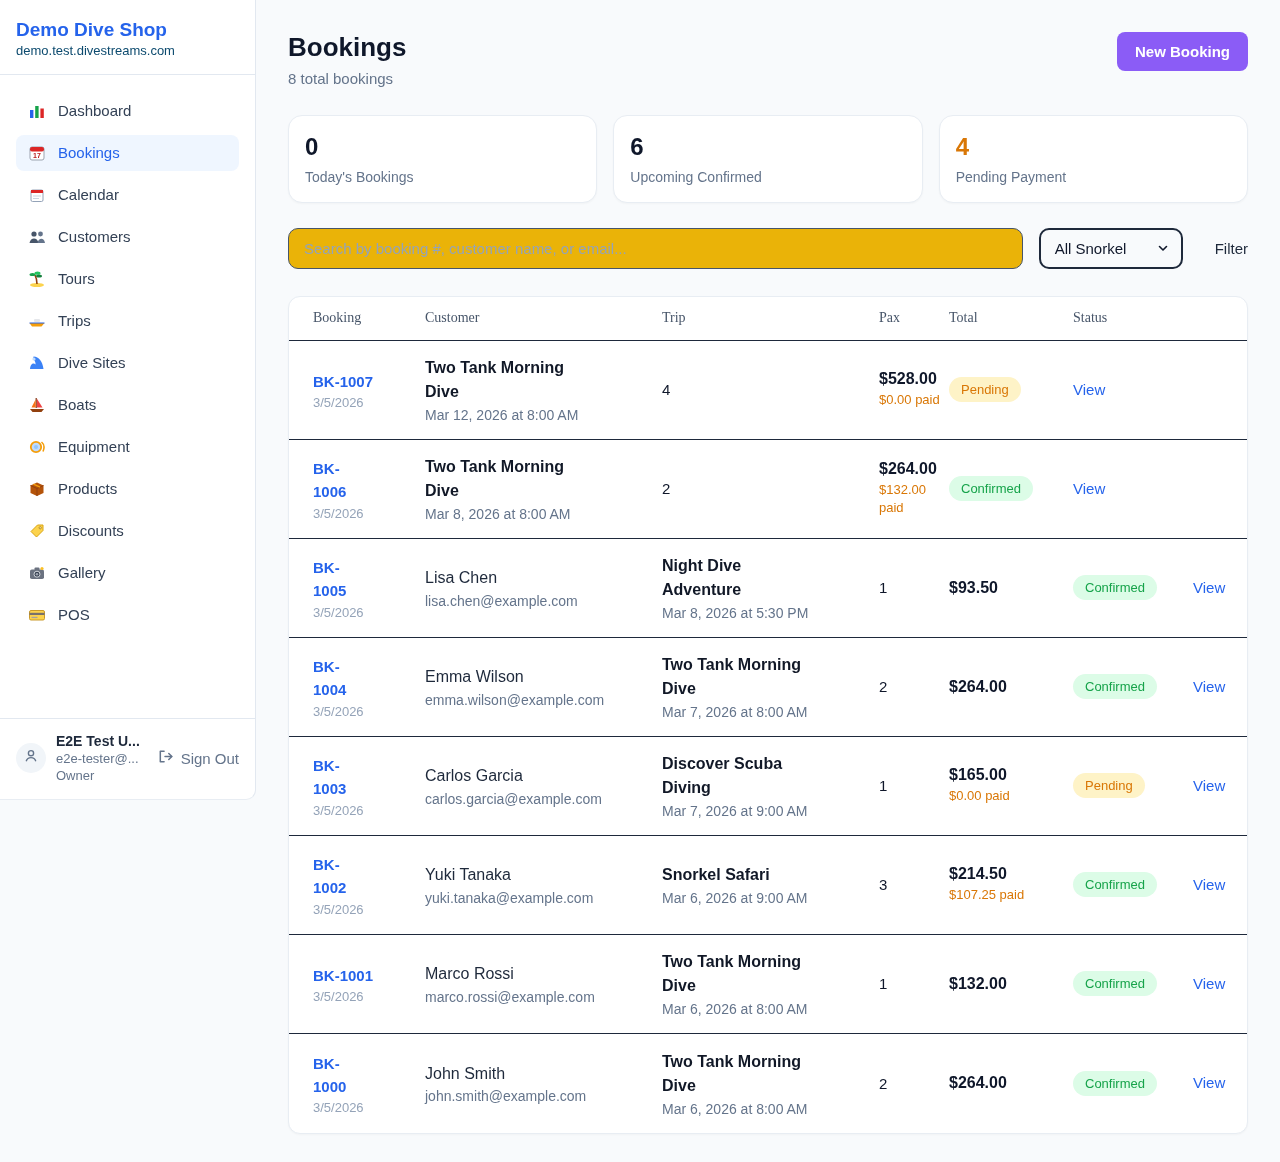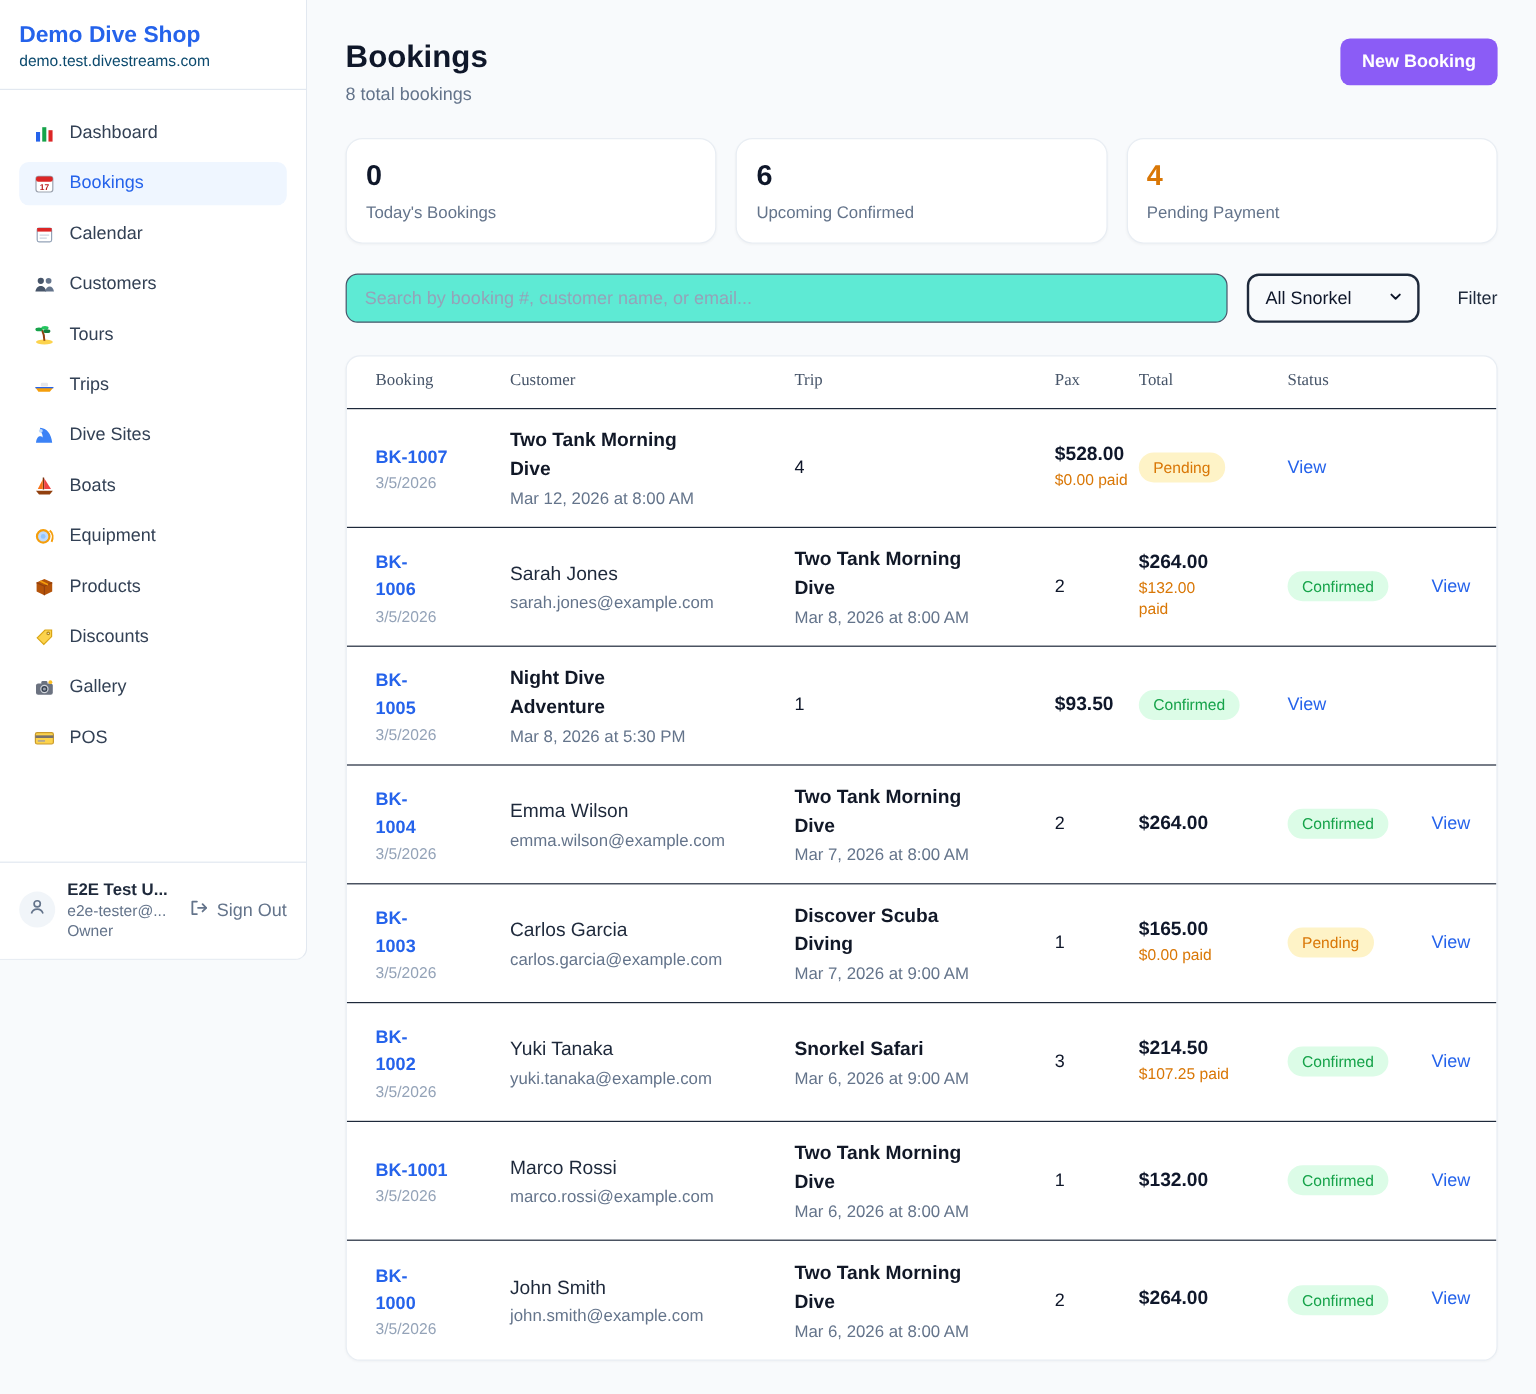--- a/index.html
+++ b/index.html
@@ -69,21 +69,21 @@
   .stat-card {
     background:#ffffff; border:1px solid #e8edf3; border-radius:14px;
     padding:17px 16px; box-shadow:0 1px 2px rgba(15,23,42,0.03);
   }
   .stat-value { font-size:24px; font-weight:700; line-height:1.2; }
   .stat-label { font-size:14px; color:#64748b; margin-top:7px; }
 
   .filter-row { display:flex; align-items:center; margin-top:25px; }
   .search-input {
     flex:1; height:41px; border:1px solid #475569; border-radius:10px;
-    padding:0 15px; font-size:15px; color:#0f172a; background:#5eead4;
+    padding:0 15px; font-size:15px; color:#0f172a; background:#eab308;
     font-family:"Liberation Sans", sans-serif; outline:none;
   }
   .search-input::placeholder { color:#94a3b8; }
   .status-select {
     margin-left:16px; height:41px; min-width:144px;
     border:2px solid #1e293b; border-radius:10px; background:#f8fafc;
     display:flex; align-items:center; justify-content:space-between;
     padding:0 12px 0 14px; font-size:15px; color:#0f172a; cursor:pointer; gap:10px;
   }
   .filter-link { margin-left:32px; font-size:15px; color:#1e293b; cursor:pointer; }
@@ -357,24 +357,20 @@
     <div>
       <span class="view-link">View</span>
     </div>
   </div>
 
   <div class="tgrid trow">
     <div class="cell-booking">
       <div class="bid">BK-<br>1006</div>
       <div class="bdate">3/5/2026</div>
     </div>
-    <div class="cell-customer">
-      <div class="cname">Sarah Jones</div>
-      <div class="cemail">sarah.jones@example.com</div>
-    </div>
     <div class="cell-trip">
       <div class="tname">Two Tank Morning Dive</div>
       <div class="tdate">Mar 8, 2026 at 8:00 AM</div>
     </div>
     <div class="cell-pax">2</div>
     <div class="cell-total">
       <div class="tamount">$264.00</div>
       <div class="tpaid">$132.00<br>paid</div>
     </div>
     <div>
@@ -382,20 +378,24 @@
     </div>
     <div>
       <span class="view-link">View</span>
     </div>
   </div>
 
   <div class="tgrid trow">
     <div class="cell-booking">
       <div class="bid">BK-<br>1005</div>
       <div class="bdate">3/5/2026</div>
+    </div>
+    <div class="cell-customer">
+      <div class="cname">Lisa Chen</div>
+      <div class="cemail">lisa.chen@example.com</div>
     </div>
     <div class="cell-trip">
       <div class="tname">Night Dive Adventure</div>
       <div class="tdate">Mar 8, 2026 at 5:30 PM</div>
     </div>
     <div class="cell-pax">1</div>
     <div class="cell-total">
       <div class="tamount">$93.50</div>
 
     </div>

